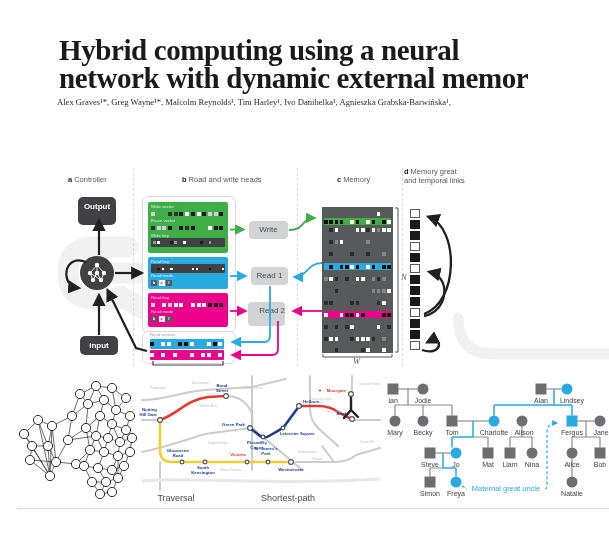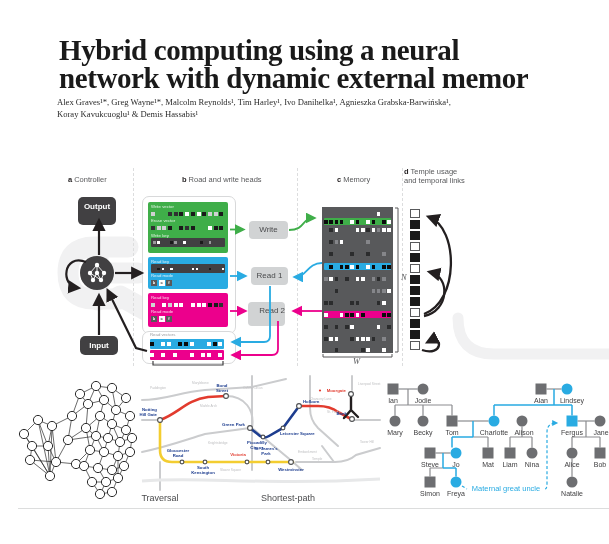--- a/index.html
+++ b/index.html
@@ -56,38 +56,37 @@
 <body>
 
 <div class="page">
 
   <div class="title">
     <div>Hybrid computing using a neural</div>
     <div>network with dynamic external memor</div>
   </div>
   <div class="authors">
     <div>Alex Graves¹*, Greg Wayne¹*, Malcolm Reynolds¹, Tim Harley¹, Ivo Danihelka¹, Agnieszka Grabska-Barwińska¹,</div>
-    <div>Koray Kavukcuoglu¹ &amp; Demis Hassabis¹</div>
   </div>
 
   <svg class="overlay" width="609" height="544" viewBox="0 0 609 544">
     <g fill="none" stroke="#f1f1f2" stroke-linecap="round">
       <path d="M 128,247 H 94 Q 68,247 68,273 Q 68,299 94,299 H 120" stroke-width="21"></path>
       <path d="M 120,296 L 222,352" stroke-width="21"></path>
       <path d="M 104,273 H 138" stroke-width="21"></path>
       <path d="M 98,252 V 300" stroke-width="21"></path>
       <path d="M 609,354 H 494 Q 458,354 458,318" stroke-width="11"></path>
     </g>
   </svg>
 
   <div class="plabel" style="left:68px;top:175px;"><b>a</b><span>Controller</span></div>
   <div class="plabel" style="left:182px;top:175px;"><b>b</b><span>Road and write heads</span></div>
   <div class="plabel" style="left:337px;top:175px;"><b>c</b><span>Memory</span></div>
   <div class="plabel" style="left:404px;top:168px;line-height:8.8px;">
-    <b>d</b><span>Temple usage</span><br>
+    <b>d</b><span>Memory great</span><br>
     <span>and temporal links</span>
   </div>
 
   <div class="sep" style="left:133px;"></div>
   <div class="sep" style="left:297px;"></div>
   <div class="sep" style="left:402px;"></div>
 
   <div class="darkbox" style="left:78px;top:197px;width:38px;height:28px;line-height:19px;">Output</div>
   <div class="darkbox" style="left:80px;top:336px;width:38px;height:19px;line-height:19px;">Input</div>
   <div class="ctr-circle">
@@ -824,17 +823,17 @@
       <text x="532" y="467">Nina</text>
       <text x="572" y="467">Alice</text>
       <text x="600" y="467">Bob</text>
       <text x="430" y="496">Simon</text>
       <text x="456" y="496">Freya</text>
       <text x="572" y="496">Natalie</text>
     </g>
     <text x="506" y="491" font-size="7.5" fill="#29abe2" text-anchor="middle" font-family="Liberation Sans,sans-serif">Maternal great uncle</text>
   </svg>
 
-  <div class="exp-label" style="left:115px;">Traversal</div>
+  <div class="exp-label" style="left:131px;">Traversal</div>
   <div class="exp-label" style="left:243px;">Shortest-path</div>
   <div class="rule"></div>
 
 </div>
 
 </body></html>

